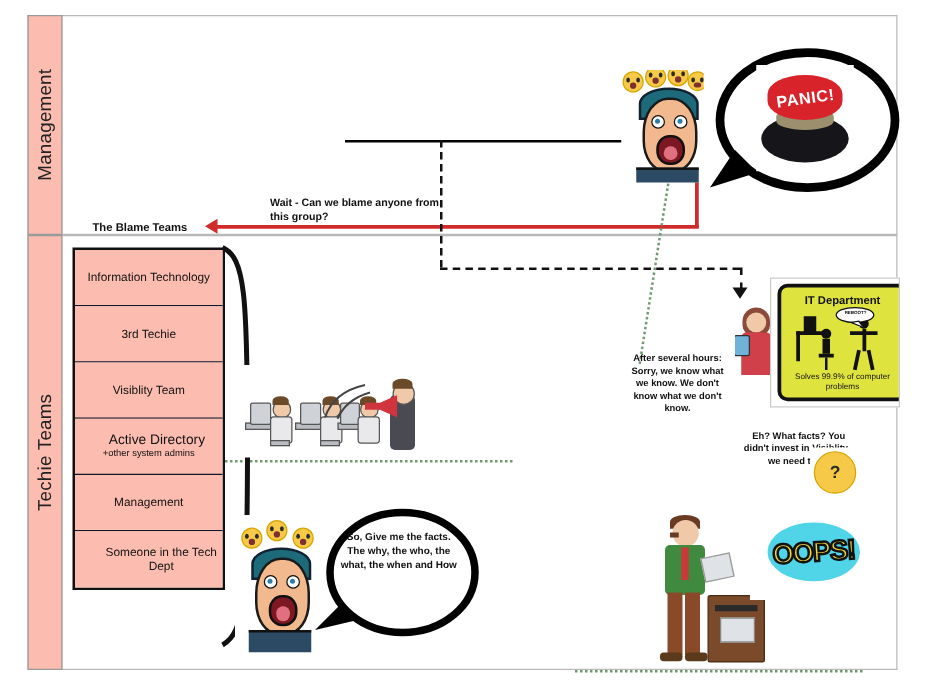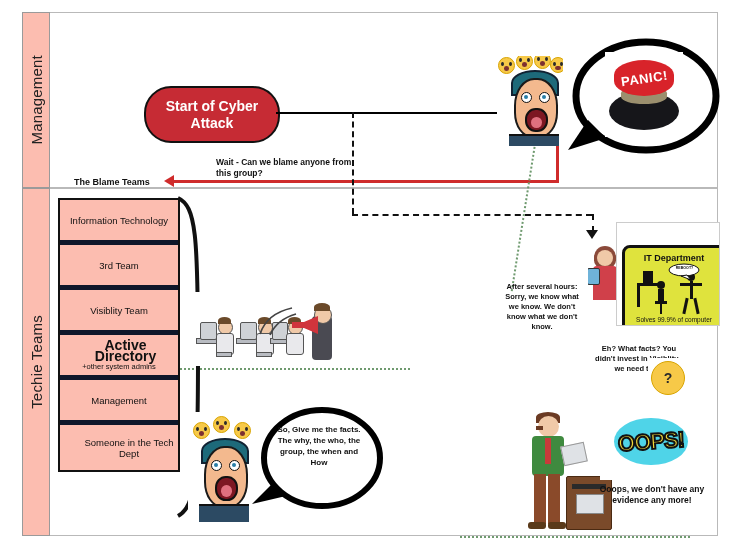--- a/index.html
+++ b/index.html
@@ -47,25 +47,25 @@
   .dashv{position:absolute;width:0;border-left:2px dashed #111;}
   .dashh{position:absolute;height:0;border-top:2px dashed #111;}
   .redln{position:absolute;background:#cf2b2b;}
   .dotv{position:absolute;width:0;border-left:2px dotted #6f9a6f;}
   .doth{position:absolute;height:0;border-top:2px dotted #6f9a6f;}
 
   .txt{position:absolute;font-weight:bold;color:#111;}
 
   
   .blame{position:absolute;left:58px;top:198px;width:122px;border:2px solid #111;box-sizing:border-box;}
-  .brow{background:#fcbdb0;border-bottom:5px solid #0f172a;height:45px;box-sizing:border-box;
+  .brow{background:#fcbdb0;border-bottom:1px solid #0f172a;height:45px;box-sizing:border-box;
      display:flex;flex-direction:column;align-items:center;justify-content:center;text-align:center;}
   .brow:last-child{border-bottom:none;padding-left:20px;}
   .brow .m{font-size:9.5px;color:#111;line-height:11px;}
-  .brow .b{font-size:14px;color:#111;font-weight:bold;line-height:11px;margin-left:13px;}
+  .brow .b{font-size:11px;color:#111;font-weight:normal;line-height:11px;margin-left:13px;}
   .brow .s{font-size:7.5px;color:#111;line-height:9px;}
   .tail{position:absolute;width:0;height:0;}
 
   
   .pic{position:absolute;background:#fff;overflow:hidden;}
 
   
   .face{position:absolute;background:#fff;overflow:hidden;}
   .head{position:absolute;border-radius:46% 46% 42% 42%;background:#f3b98e;border:2px solid #1a1a1a;}
   .hair{position:absolute;background:#1d6a7a;border-radius:50% 50% 0 0;border:2px solid #123;}
@@ -147,23 +147,20 @@
   <div class="frame lane-bot"></div>
 
   <div class="lane-label ll-top">
     <span>Management</span>
   </div>
   <div class="lane-label ll-bot">
     <span>Techie Teams</span>
   </div>
 
 
-  <div class="pill">
-    <span>Start of Cyber Attack</span>
-  </div>
 
   <div class="ln hline" style="left:276px;top:112px;width:228px;"></div>
   <div class="tail" style="left:500px;top:105px;border-top:7px solid transparent;border-bottom:7px solid transparent;border-left:10px solid #3a8a3a;"></div>
 
 
   <div class="redln" style="left:556px;top:135px;width:3px;height:47px;"></div>
   <div class="redln" style="left:172px;top:180px;width:387px;height:3px;"></div>
   <div class="tail" style="left:164px;top:175px;border-top:6px solid transparent;border-bottom:6px solid transparent;border-right:10px solid #cf2b2b;"></div>
 
   <div class="txt" style="left:216px;top:157px;width:150px;font-size:8.5px;line-height:11px;">Wait  - Can we blame anyone from this group?</div>
@@ -180,21 +177,21 @@
 
   <svg style="position:absolute;left:176px;top:196px;" width="26" height="324">
     <path d="M2 2 C20 10 22 40 22 160 C22 280 20 310 2 320" fill="none" stroke="#111" stroke-width="4"></path>
   </svg>
 
   <div class="blame">
     <div class="brow">
       <div class="m">Information Technology</div>
     </div>
     <div class="brow">
-      <div class="m">3rd Team</div>
+      <div class="m">3rd Techie</div>
     </div>
     <div class="brow">
       <div class="m">Visiblity Team</div>
     </div>
     <div class="brow">
       <div class="b">Active Directory</div>
       <div class="s">+other system admins</div>
     </div>
     <div class="brow">
       <div class="m">Management</div>
@@ -248,21 +245,21 @@
   <div class="txt" style="left:502px;top:282px;width:80px;text-align:center;font-size:7.5px;line-height:10px;">After several hours: Sorry, we know what we know. We don't know what we don't know.</div>
 
   <div class="pic" style="left:588px;top:244px;width:34px;height:62px;">
     <div class="w-hair" style="left:6px;top:2px;width:22px;height:22px;"></div>
     <div class="w-head" style="left:9px;top:6px;width:16px;height:16px;"></div>
     <div class="w-body" style="left:5px;top:22px;width:24px;height:34px;"></div>
     <div class="tablet" style="left:-1px;top:24px;width:11px;height:15px;"></div>
   </div>
 
   <div class="pic" style="left:616px;top:222px;width:102px;height:102px;border:1px solid #ccc;">
-    <div class="itsign" style="left:5px;top:22px;width:104px;height:94px;">
+    <div class="itsign" style="left:5px;top:4px;width:104px;height:94px;">
       <div class="t">IT Department</div>
       <div style="position:relative;width:100%;height:52px;margin-top:2px;">
 
         <div class="stickman" style="left:12px;top:18px;width:3px;height:24px;"></div>
         <div class="stickman" style="left:12px;top:18px;width:26px;height:3px;"></div>
         <div class="stickman" style="left:18px;top:6px;width:10px;height:13px;"></div>
         <div class="stickhead" style="left:32px;top:16px;width:8px;height:8px;"></div>
         <div class="stickman" style="left:33px;top:24px;width:6px;height:12px;"></div>
         <div class="stickman" style="left:30px;top:36px;width:12px;height:3px;"></div>
         <div class="stickman" style="left:35px;top:39px;width:2px;height:10px;"></div>
@@ -342,21 +339,21 @@
     <div class="eye" style="left:23px;top:48px;"></div>
     <div class="eye" style="left:41px;top:48px;"></div>
     <div class="mouth" style="left:27px;top:64px;width:19px;height:21px;"></div>
     <div class="shirt" style="left:11px;top:92px;width:50px;height:16px;"></div>
   </div>
 
   <svg style="position:absolute;left:252px;top:404px;" width="132" height="112">
     <ellipse cx="70" cy="54" rx="58" ry="48" fill="#fff" stroke="#000" stroke-width="6"></ellipse>
     <path d="M22 78 L0 100 L34 92 Z" fill="#000"></path>
   </svg>
-  <div style="position:absolute;left:272px;top:424px;width:94px;text-align:center;font-size:8px;font-weight:bold;line-height:11px;color:#111;">So, Give me the facts. The why, the who, the group, the when and How</div>
+  <div style="position:absolute;left:272px;top:424px;width:94px;text-align:center;font-size:8px;font-weight:bold;line-height:11px;color:#111;">So, Give me the facts. The why, the who, the what, the when and How</div>
 
   <div class="pic" style="left:524px;top:404px;width:96px;height:130px;">
     <div class="sm-hair" style="left:12px;top:8px;width:24px;height:11px;"></div>
     <div class="sm-head" style="left:14px;top:12px;width:21px;height:21px;"></div>
     <div style="position:absolute;left:12px;top:22px;width:7px;height:4px;background:#6b3a23;"></div>
     <div class="sm-body" style="left:8px;top:32px;width:32px;height:40px;"></div>
     <div class="sm-tie" style="left:21px;top:34px;width:6px;height:26px;"></div>
     <div class="sm-leg" style="left:10px;top:70px;width:12px;height:50px;"></div>
     <div class="sm-leg" style="left:24px;top:70px;width:12px;height:50px;"></div>
     <div style="position:absolute;left:4px;top:118px;width:18px;height:7px;background:#5a3a1a;border-radius:3px;"></div>
@@ -369,15 +366,14 @@
   </div>
 
   <div class="burst" style="left:600px;top:404px;width:102px;height:76px;">
     <div class="ray"></div>
     <div class="cy"></div>
     <div class="w">
         <span>OOPS!</span>
       </div>
   </div>
 
-  <div class="txt" style="left:596px;top:484px;width:112px;text-align:center;font-size:8.5px;line-height:11px;">Ooops, we don't have any evidence any more!</div>
 
 </div>
 
 </body></html>

